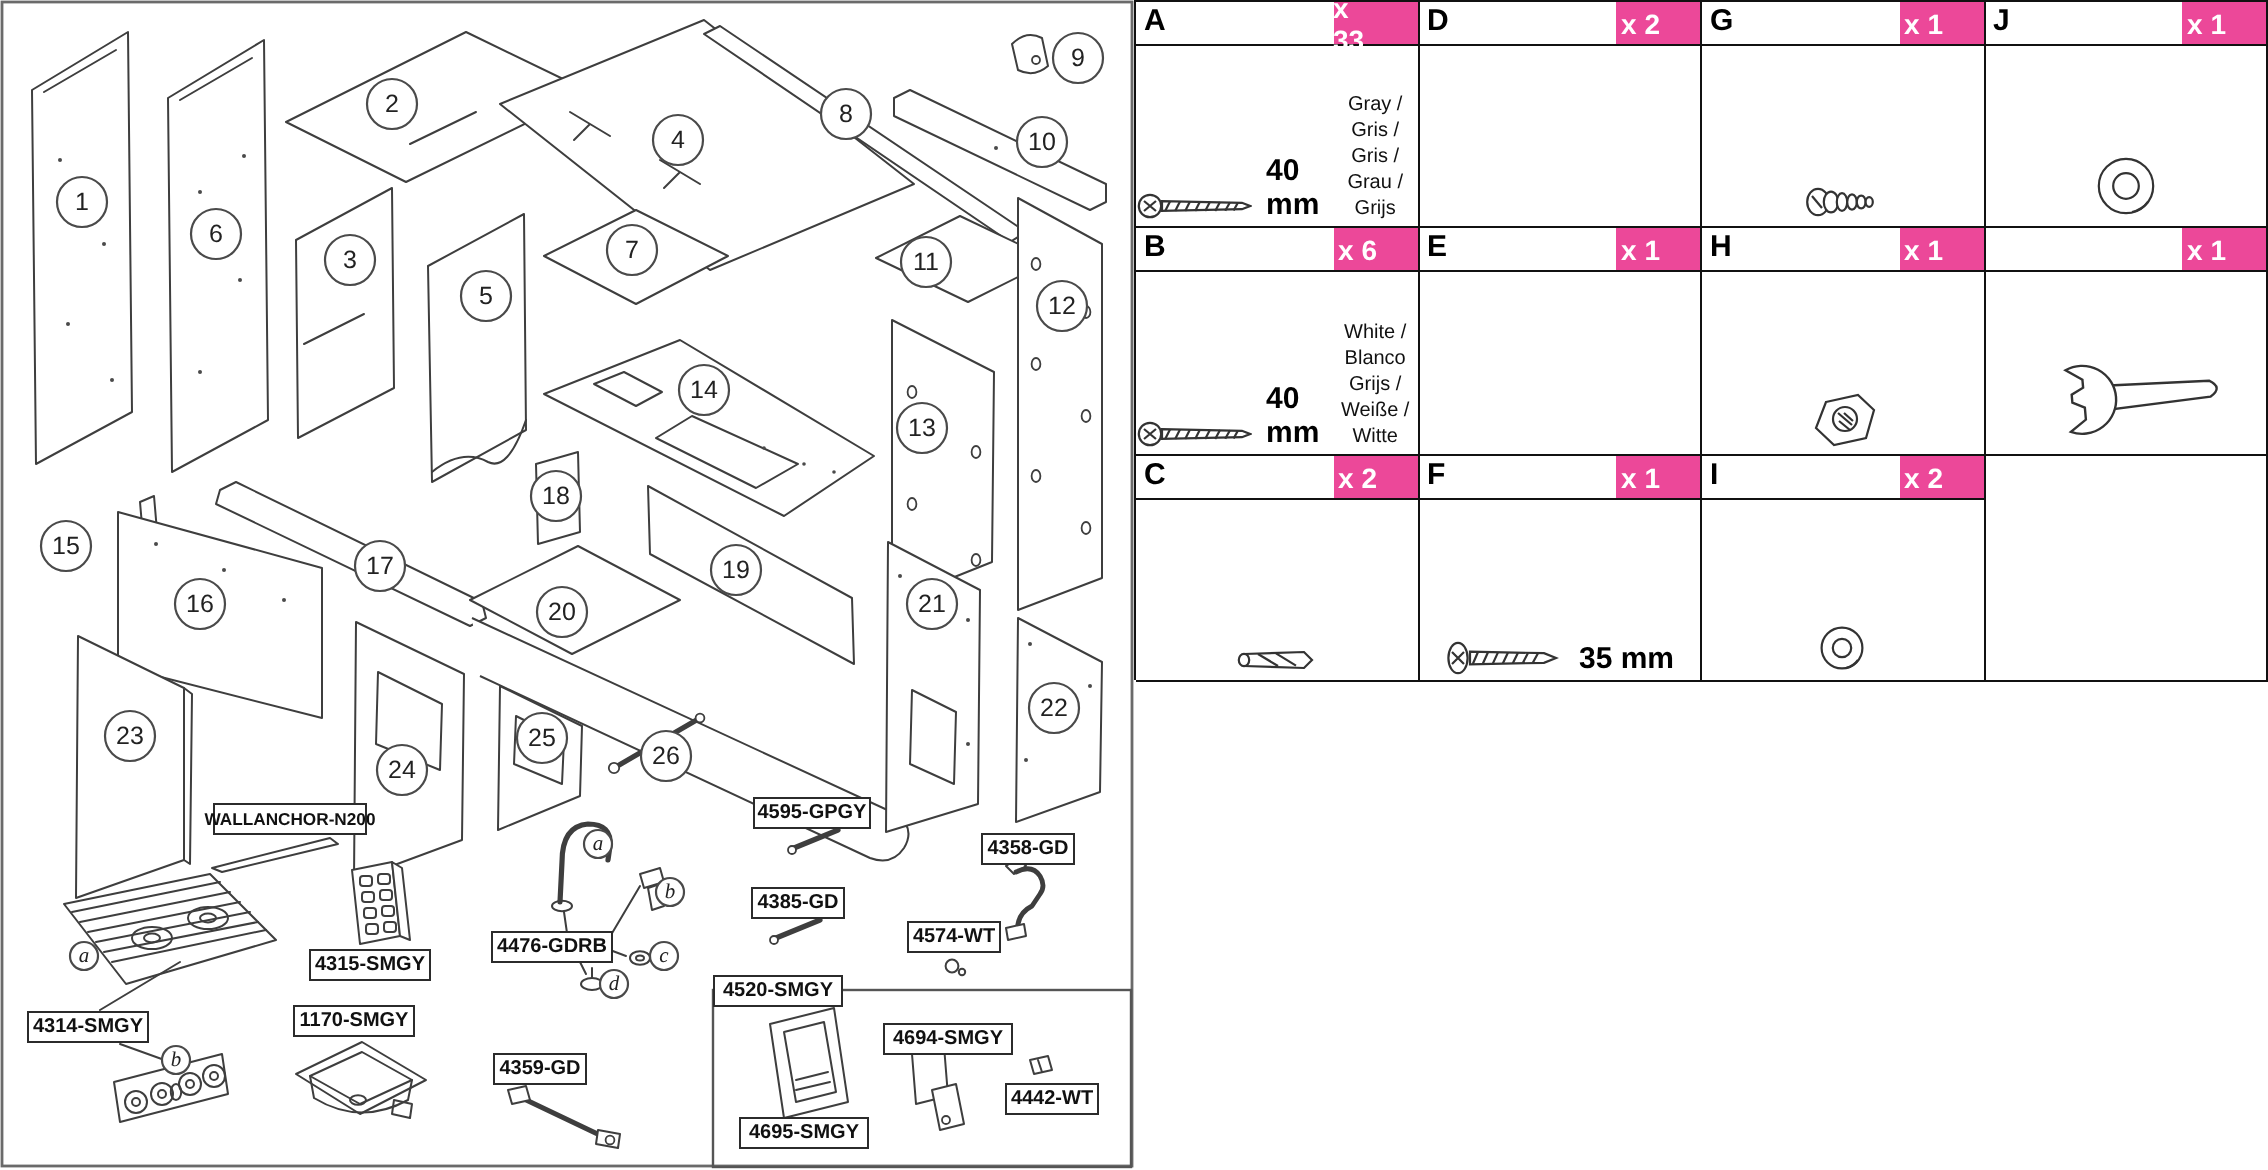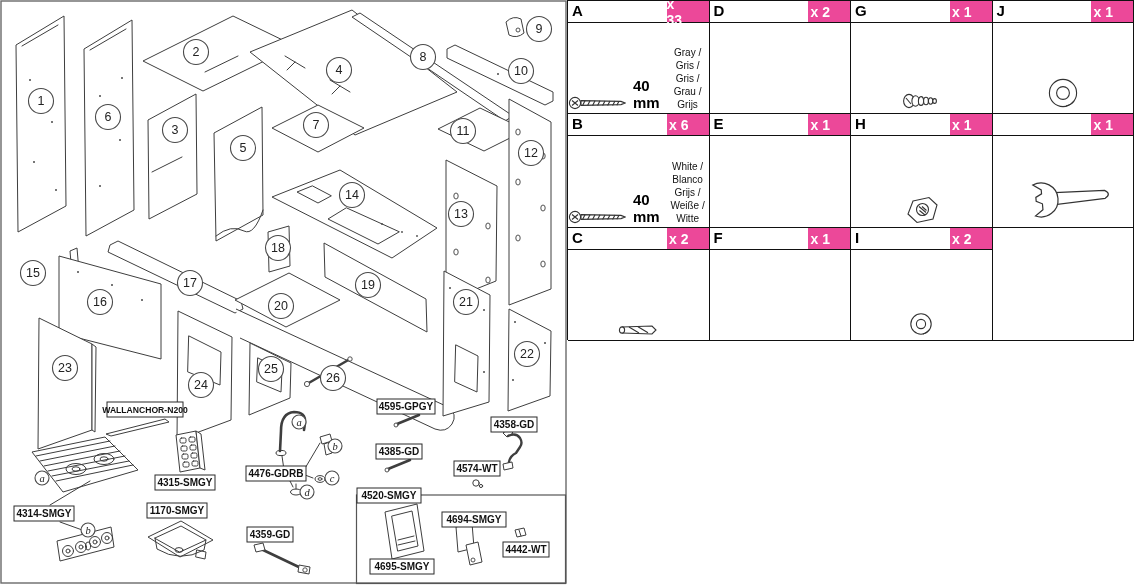--- a/index.html
+++ b/index.html
@@ -535,20 +535,26 @@
         <svg width="44" height="16" class="hw-icon">
           <use href="#sym-wood-dowel"></use>
         </svg>
       </div>
     </div>
     <div class="hw-cell">
       <div class="hw-head">
         <span class="hw-letter">F</span>
         <span class="hw-badge">x 1</span>
       </div>
+      <div class="hw-body">
+        <svg width="60" height="18" class="hw-icon">
+          <use href="#sym-thick-screw"></use>
+        </svg>
+        <div class="hw-size">35 mm</div>
+      </div>
     </div>
     <div class="hw-cell">
       <div class="hw-head">
         <span class="hw-letter">I</span>
         <span class="hw-badge">x 2</span>
       </div>
       <div class="hw-body">
         <svg width="28" height="28" class="hw-icon">
           <use href="#sym-small-washer"></use>
         </svg>

